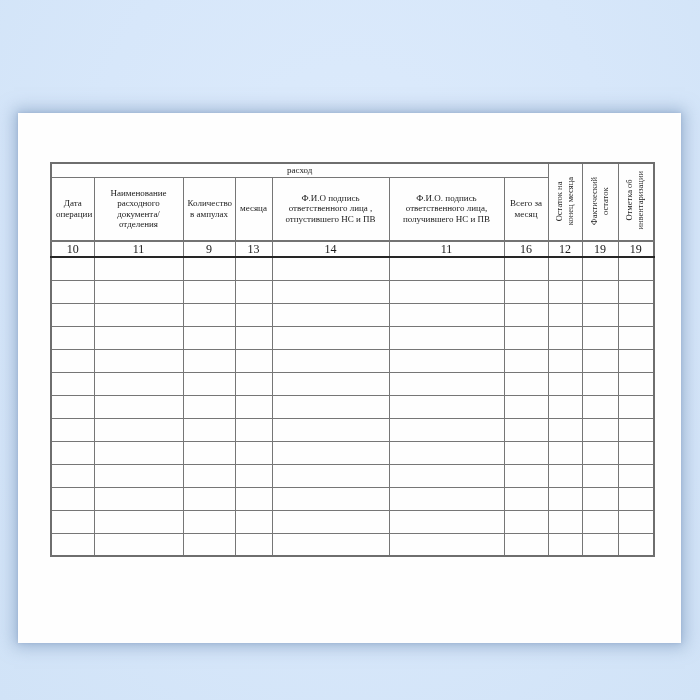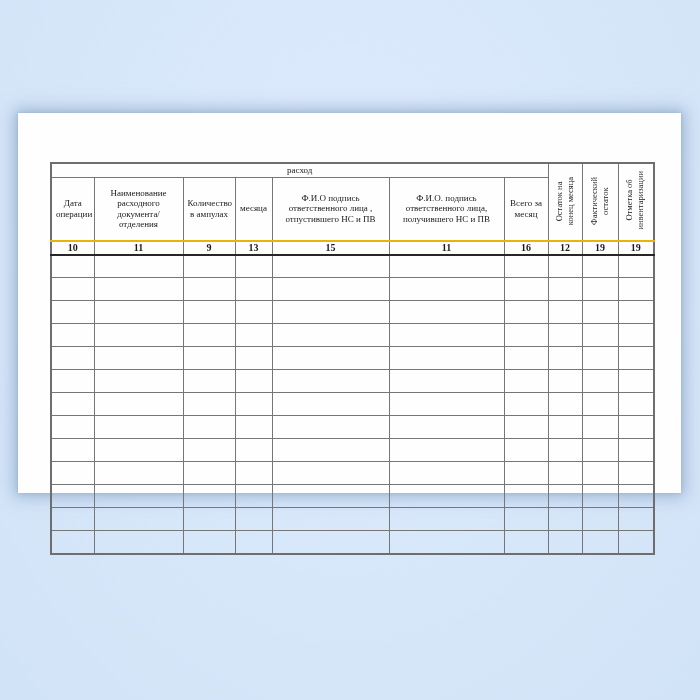--- a/index.html
+++ b/index.html
@@ -5,21 +5,21 @@
   * { margin: 0; padding: 0; box-sizing: border-box; }
   html, body { width: 700px; height: 700px; overflow: hidden; }
   body {
     font-family: "Liberation Serif", "DejaVu Serif", serif;
     background: radial-gradient(ellipse at 50% 35%, #ddebfc 0%, #d7e7fa 55%, #d1e3f7 100%);
     position: relative;
   }
   .paper {
     position: absolute;
     left: 18px; top: 113px;
-    width: 663px; height: 380px;
+    width: 663px; height: 530px;
     background: #fefefe;
     box-shadow: 0 0 15px 4px rgba(108, 138, 178, 0.50), 0 0 4px rgba(108,138,178,0.35);
   }
   table.form {
     position: absolute;
     left: 32px; top: 49px;
     width: 603px;
     border-collapse: collapse;
     table-layout: fixed;
     border: 2px solid #6e6e6e;
@@ -40,24 +40,23 @@
   td.rot .vtext {
     display: inline-block;
     writing-mode: vertical-rl;
     transform: rotate(180deg);
     white-space: pre-line;
     font-size: 8.5px;
     line-height: 1.35;
   }
   tr.num-row td {
     height: 13px;
-    font-size: 10px;
-    border-top: 2px solid #eab308;
+    font-size: 12px;
+    border-top: 2px solid #737373;
     border-bottom: 2px solid #262626;
-    font-weight: bold;
   }
   tr.body-row td { height: 23px; }
 </style>
 </head>
 <body>
 
 <div class="paper">
   <table class="form">
     <colgroup>
       <col style="width:43px">
@@ -104,21 +103,21 @@
 ответственного лица,
 получившего НС и ПВ</td>
       <td>Всего за
 месяц</td>
     </tr>
     <tr class="num-row">
       <td>10</td>
       <td>11</td>
       <td>9</td>
       <td>13</td>
-      <td>15</td>
+      <td>14</td>
       <td>11</td>
       <td>16</td>
       <td>12</td>
       <td>19</td>
       <td>19</td>
     </tr>
     </tbody>
       <tbody id="body-rows">
         <tr class="body-row">
           <td></td>

